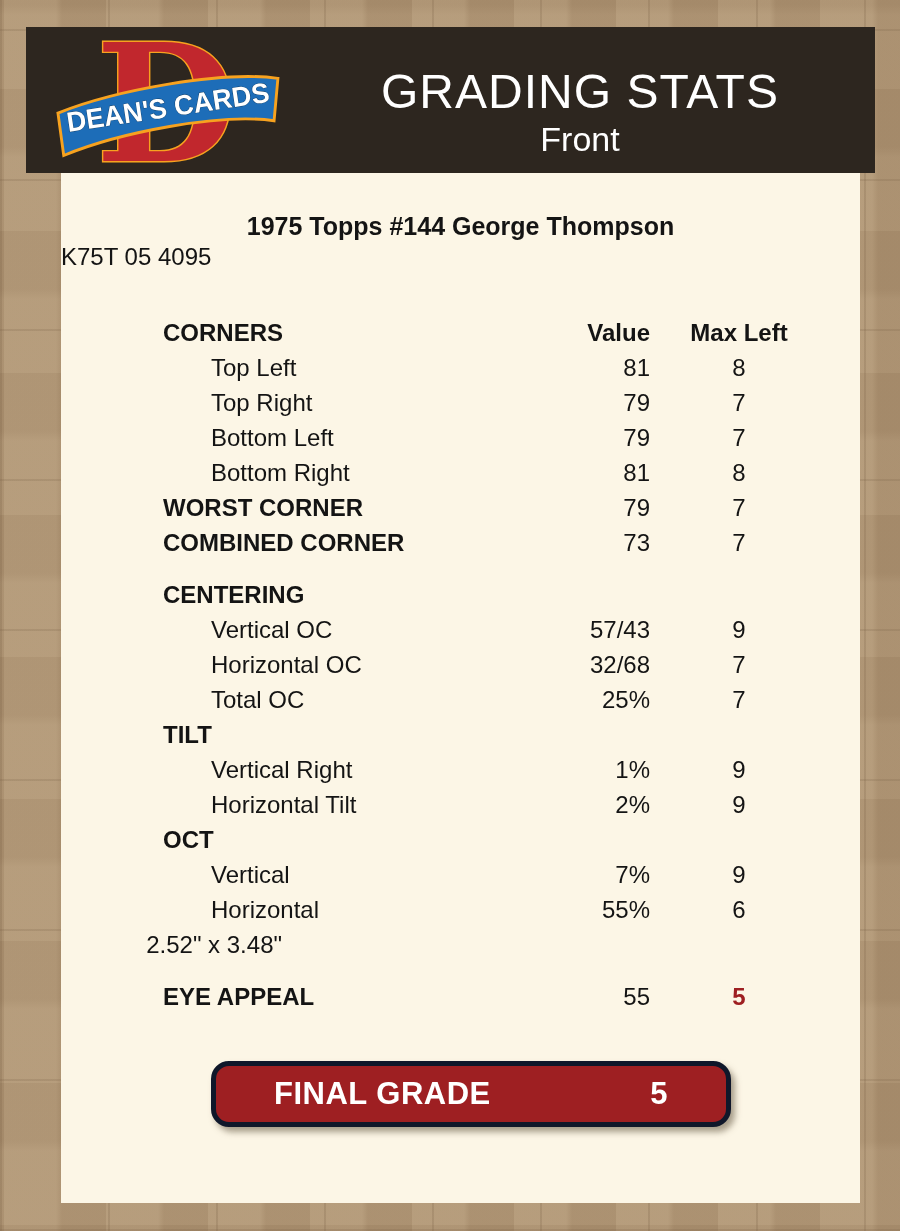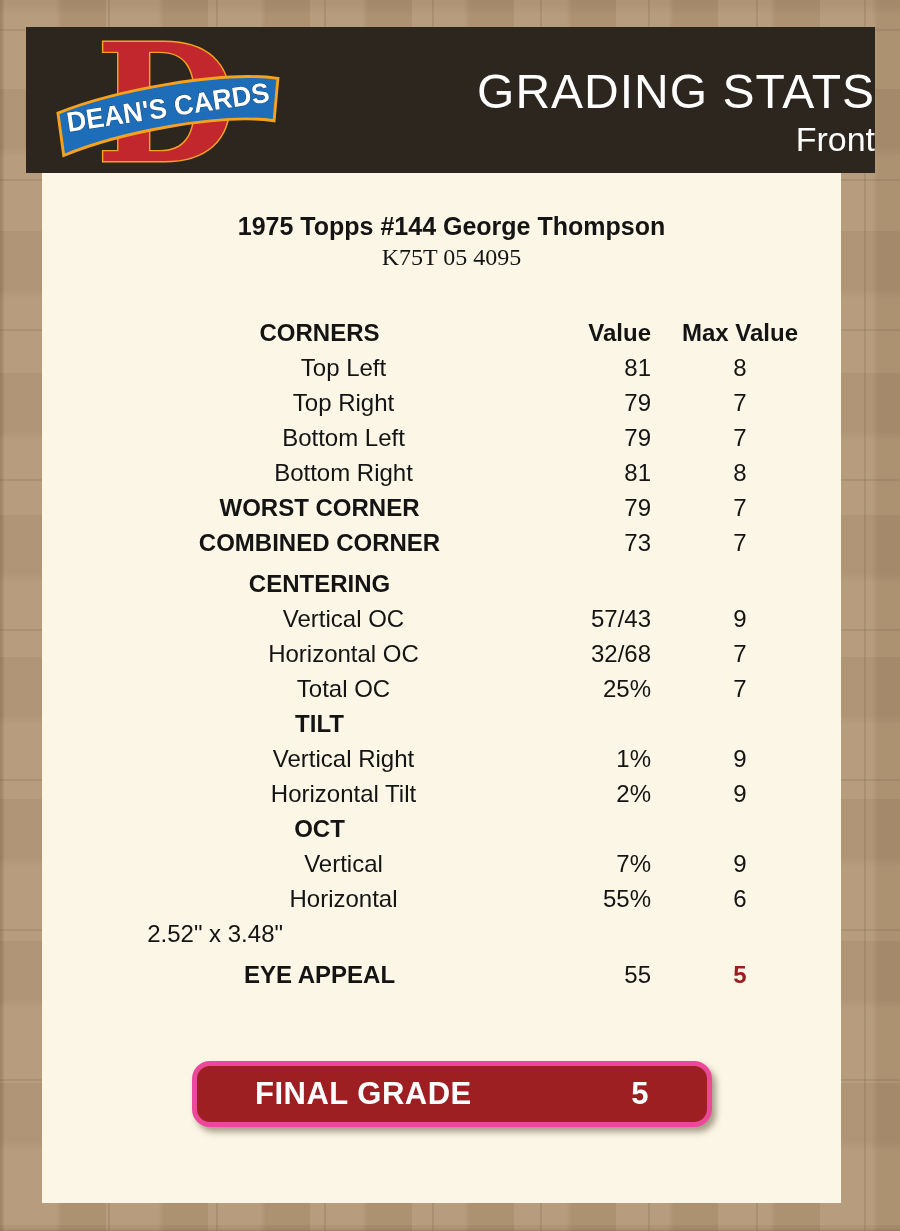--- a/index.html
+++ b/index.html
@@ -14,44 +14,44 @@
       repeating-linear-gradient(0deg, rgba(227,205,170,0.10) 6px 80px, rgba(148,120,88,0.12) 90px 148px);
     position:relative;overflow:hidden;
   }
   .topbar{
     position:absolute;left:26px;top:27px;width:849px;height:146px;
     background:var(--header_bg,#2d261f);
     display:flex;align-items:center;
   }
   .logo{width:259px;height:140px;flex:0 0 259px;padding-left:24px;box-sizing:border-box;margin-top:4px;}
   .logo svg{overflow:visible;}
-  .titles{flex:1;text-align:right;color:#fff;padding-top:26px;}
+  .titles{flex:1;text-align:center;color:#fff;padding-top:26px;}
   .h-title{font-size:48px;line-height:52px;letter-spacing:1px;}
   .h-sub{font-size:34px;line-height:42px;}
   .panel{
-    position:absolute;left:42px;top:173px;width:799px;height:1030px;
+    position:absolute;left:61px;top:173px;width:799px;height:1030px;
     background:var(--panel_bg,#fcf6e6);color:#141414;
-    box-sizing:border-box;padding-top:38px;padding-left:20px;
+    box-sizing:border-box;padding-top:38px;
   }
   .card-title{font-size:25px;font-weight:bold;text-align:center;line-height:30px;}
-  .card-serial{font-size:24px;text-align:center;line-height:32px;font-family:Liberation Serif, serif;}
+  .card-serial{font-size:24px;line-height:32px;}
   .stats{margin:42px 0 0 102px;width:665px;font-size:24px;}
   .trow{display:flex;height:35px;line-height:35px;align-items:center;}
-  .trow.gap{margin-top:6px;}
-  .c-label{width:311px;flex:0 0 311px;white-space:nowrap;text-align:center;}
+  .trow.gap{margin-top:17px;}
+  .c-label{width:311px;flex:0 0 311px;white-space:nowrap;}
   .c-value{width:176px;flex:0 0 176px;text-align:right;white-space:nowrap;}
   .c-max{width:178px;flex:0 0 178px;text-align:center;white-space:nowrap;}
   .bold{font-weight:bold;}
   .indent{padding-left:48px;box-sizing:border-box;}
   .c-value.wide{transform:translateX(-57px);}
   .c-max.red{color:var(--accent_red,#9e1f22);font-weight:bold;}
   .final-grade{
     position:absolute;left:150px;top:888px;width:510px;height:56px;
     background:var(--accent_red,#9e1f22);
-    border:5px solid #ec4899;border-radius:18px;
+    border:5px solid #0f172a;border-radius:18px;
     box-shadow:4px 5px 6px rgba(96,84,62,0.55);
     box-sizing:content-box;
     display:flex;justify-content:space-between;align-items:center;
     padding:0 58px;width:394px;
     color:#fff;font-size:31px;font-weight:bold;letter-spacing:0.5px;
     cursor:pointer;
   }
 </style>
 </head>
 <body>
@@ -71,21 +71,21 @@
 </header>
 
 <main class="panel">
   <div class="card-title">1975 Topps #144 George Thompson</div>
   <div class="card-serial">K75T 05 4095</div>
 
   <div class="stats">
     <div class="trow">
       <span class="c-label bold">CORNERS</span>
       <span class="c-value bold">Value</span>
-      <span class="c-max bold">Max Value</span>
+      <span class="c-max bold">Max Left</span>
     </div>
     <div id="rows">
         <div class="trow">
           <span class="c-label indent">Top Left</span>
           <span class="c-value">81</span>
           <span class="c-max">8</span>
         </div>
         <div class="trow">
           <span class="c-label indent">Top Right</span>
           <span class="c-value">79</span>

